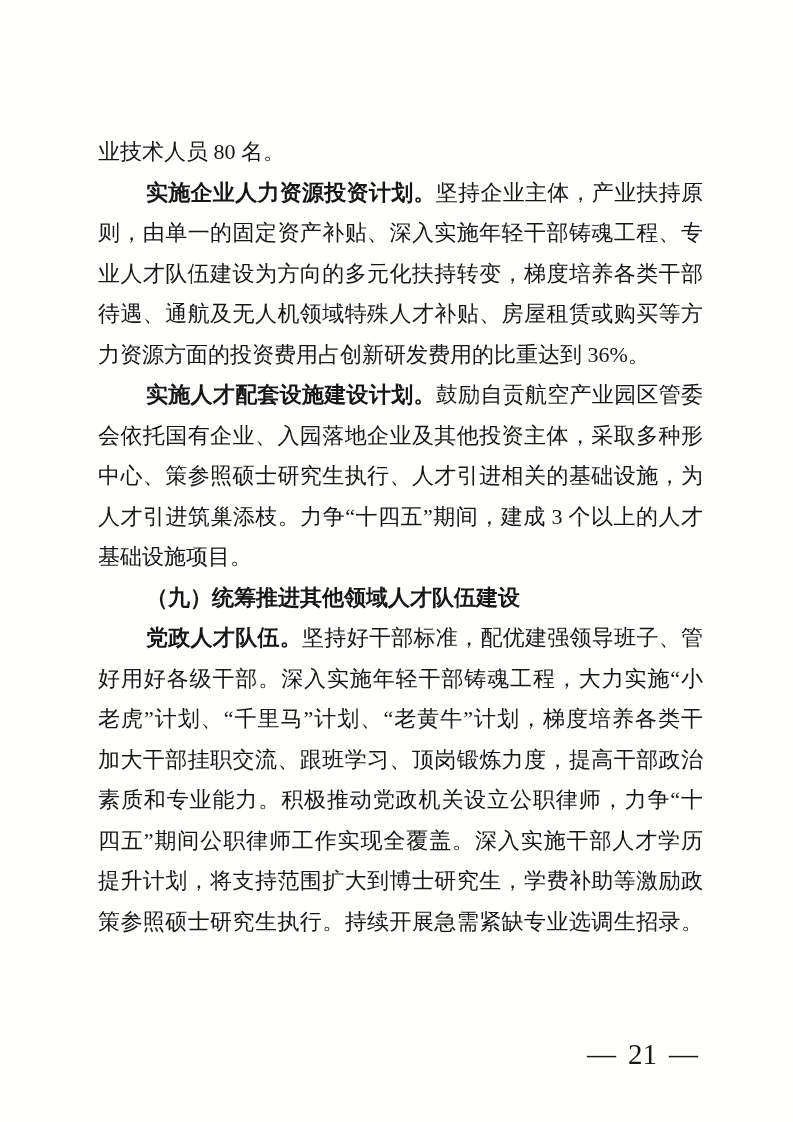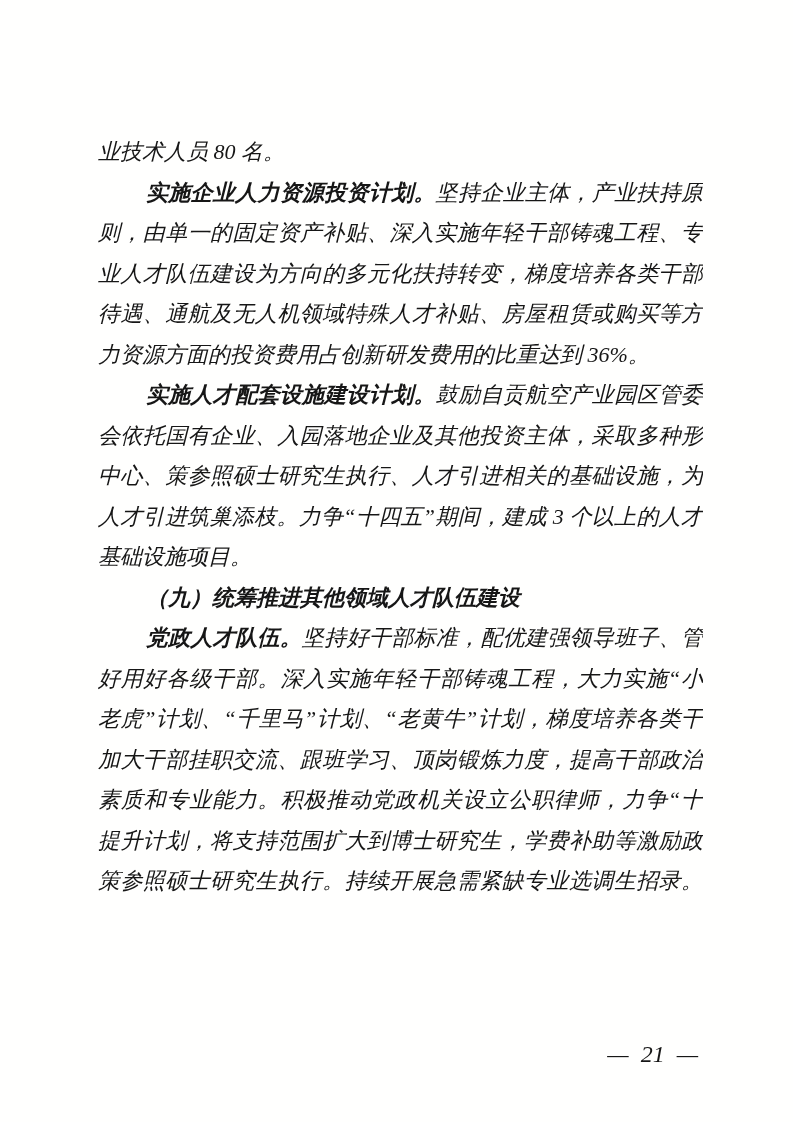--- a/index.html
+++ b/index.html
@@ -4,21 +4,20 @@
 <style>
   html, body { margin: 0; padding: 0; background: #ffffff; }
   .page {
     position: relative;
     width: 793px;
     height: 1122px;
     background: #fffffe;
     color: #161616;
     font-family: "Liberation Serif", "DejaVu Serif", serif;
     overflow: hidden;
-    font-style: italic;
   }
   .content {
     position: absolute;
     left: 98px;
     top: 132px;
     width: 605px;
   }
   .line {
     font-size: 22px;
     height: 40.5px;
@@ -28,21 +27,21 @@
     word-break: break-all;
     overflow: hidden;
   }
   .line.j { text-align-last: justify; }
   .line.ind { text-indent: 48px; }
   .line b { font-weight: 700; }
   .footer {
     position: absolute;
     top: 1040px;
     right: 95px;
-    font-size: 24px;
+    font-size: 29px;
     line-height: 28px;
     white-space: nowrap;
   }
   .footer .num { margin: 0 12px; }
 </style>
 </head>
 <body>
 
 <div class="page">
   <div class="content">
@@ -56,20 +55,21 @@
     <div class="line j"><b></b><span>会依托国有企业、入园落地企业及其他投资主体，采取多种形</span></div>
     <div class="line j"><b></b><span>中心、策参照硕士研究生执行、人才引进相关的基础设施，为</span></div>
     <div class="line j"><b></b><span>人才引进筑巢添枝。力争“十四五”期间，建成 3 个以上的人才</span></div>
     <div class="line"><b></b><span>基础设施项目。</span></div>
     <div class="line ind"><b>（九）统筹推进其他领域人才队伍建设</b><span></span></div>
     <div class="line ind j"><b>党政人才队伍。</b><span>坚持好干部标准，配优建强领导班子、管</span></div>
     <div class="line j"><b></b><span>好用好各级干部。深入实施年轻干部铸魂工程，大力实施“小</span></div>
     <div class="line j"><b></b><span>老虎”计划、“千里马”计划、“老黄牛”计划，梯度培养各类干部。</span></div>
     <div class="line j"><b></b><span>加大干部挂职交流、跟班学习、顶岗锻炼力度，提高干部政治</span></div>
     <div class="line j"><b></b><span>素质和专业能力。积极推动党政机关设立公职律师，力争“十</span></div>
+    <div class="line j"><b></b><span>四五”期间公职律师工作实现全覆盖。深入实施干部人才学历</span></div>
     <div class="line j"><b></b><span>提升计划，将支持范围扩大到博士研究生，学费补助等激励政</span></div>
     <div class="line j"><b></b><span>策参照硕士研究生执行。持续开展急需紧缺专业选调生招录。</span></div>
   </div>
 
   <div class="footer">
     <span>—</span><span class="num">21</span><span>—</span>
   </div>
 </div>
 
 </body></html>

